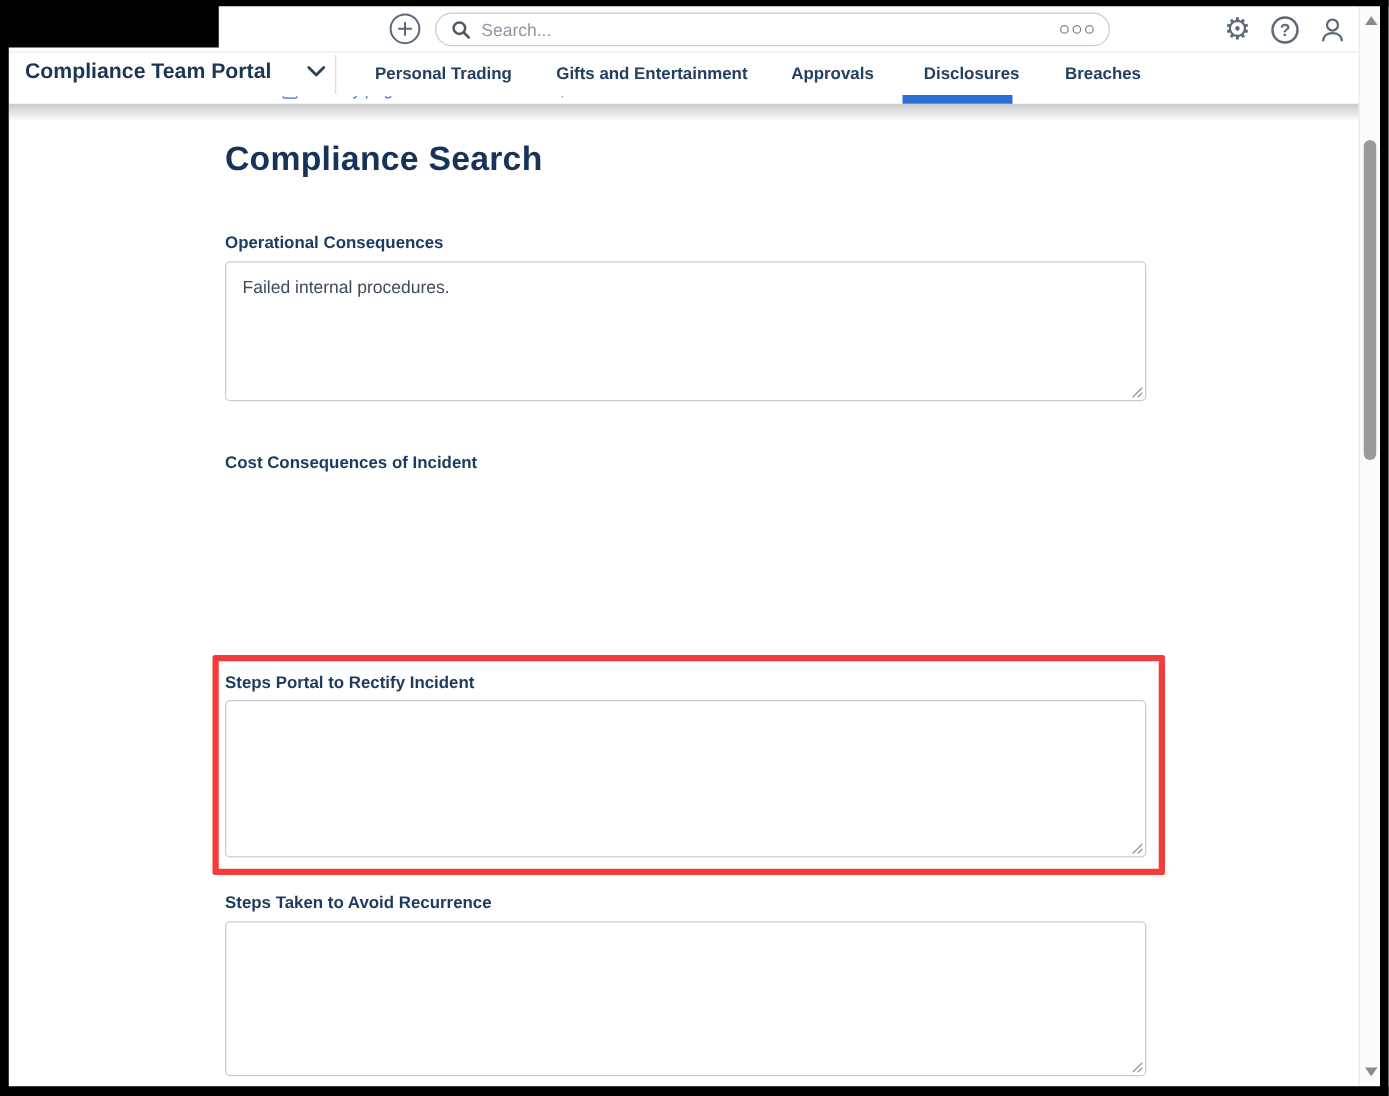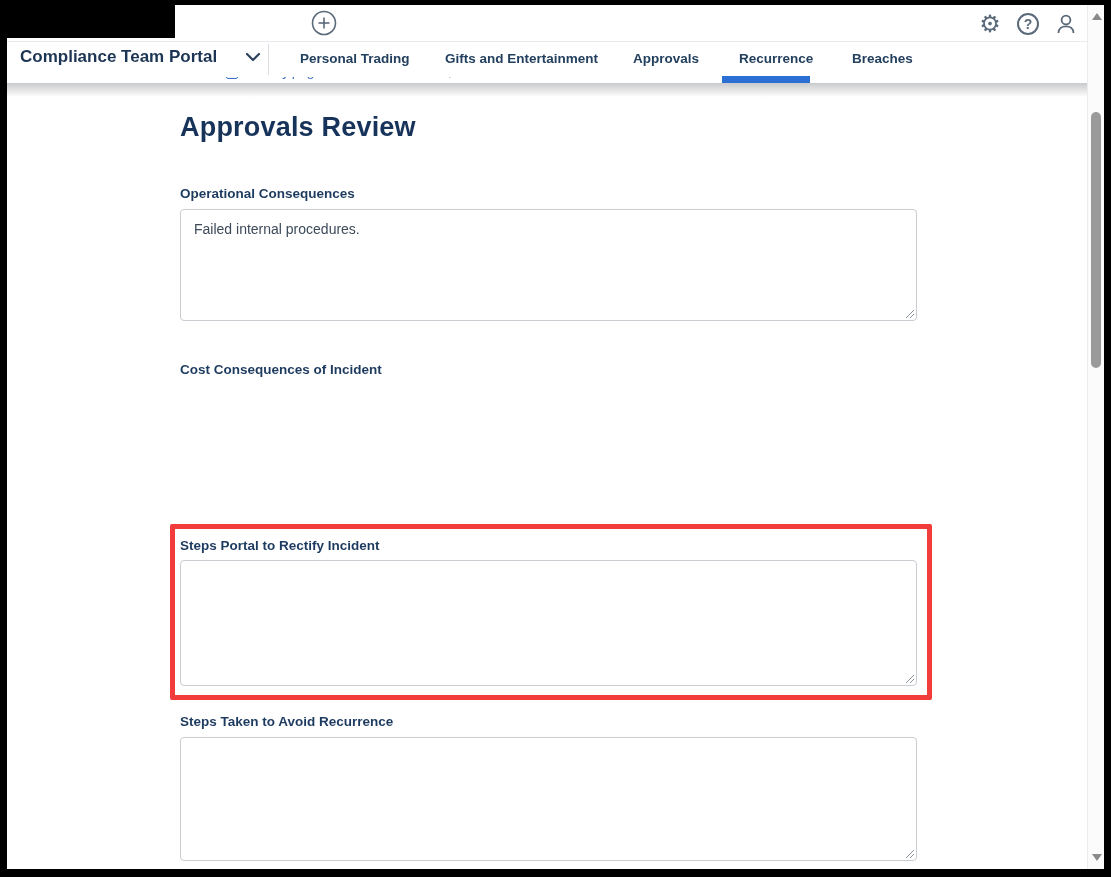--- a/index.html
+++ b/index.html
@@ -77,20 +77,32 @@
 <div id="screen">
 
   <div class="topbar">
     <div class="plus-btn">
       <svg viewBox="0 0 28 28">
         <circle cx="14" cy="14" r="11.5" fill="none" stroke="#5b6a7a" stroke-width="1.6"></circle>
         <line x1="14" y1="8.5" x2="14" y2="19.5" stroke="#5b6a7a" stroke-width="1.6"></line>
         <line x1="8.5" y1="14" x2="19.5" y2="14" stroke="#5b6a7a" stroke-width="1.6"></line>
       </svg>
     </div>
+    <div class="search-pill">
+      <svg width="16" height="16" viewBox="0 0 16 16">
+        <circle cx="6.5" cy="6.5" r="4.6" fill="none" stroke="#4c5a68" stroke-width="2"></circle>
+        <line x1="10.2" y1="10.2" x2="14" y2="14" stroke="#4c5a68" stroke-width="2" stroke-linecap="round"></line>
+      </svg>
+      <input class="search-input" type="text" placeholder="Search..." style="">
+      <span class="search-opts">
+          <i></i>
+          <i></i>
+          <i></i>
+        </span>
+    </div>
     <div class="top-icon gear-ic">⚙</div>
     <div class="top-icon help-ic">
       <span class="help-ring">?</span>
     </div>
     <div class="top-icon person-ic">
       <svg width="24" height="24" viewBox="0 0 24 24">
         <circle cx="12" cy="8" r="4.4" fill="none" stroke="#5b6a7a" stroke-width="1.8"></circle>
         <path d="M4.5 21c0-4.4 3.4-6.6 7.5-6.6s7.5 2.2 7.5 6.6" fill="none" stroke="#5b6a7a" stroke-width="1.8"></path>
       </svg>
     </div>
@@ -108,28 +120,28 @@
     <div class="portal">
       <span class="portal-label">Compliance Team Portal</span>
       <svg width="16" height="10" viewBox="0 0 16 10">
         <polyline points="2,2 8,8 14,2" fill="none" stroke="#2d425c" stroke-width="2.2" stroke-linecap="round" stroke-linejoin="round"></polyline>
       </svg>
     </div>
     <div class="nav-divider"></div>
     <div class="tab tab-pt">Personal Trading</div>
     <div class="tab tab-ge">Gifts and Entertainment</div>
     <div class="tab tab-ap">Approvals</div>
-    <div class="tab tab-di">Recurrence</div>
+    <div class="tab tab-di">Disclosures</div>
     <div class="tab tab-br">Breaches</div>
   </div>
   <div class="tab-underline"></div>
   <div class="nav-shadow"></div>
 
   <div class="content">
-    <div class="page-title">Approvals Review</div>
+    <div class="page-title">Compliance Search</div>
 
     <div class="field-label lbl-1">Operational Consequences</div>
     <div class="ta-wrap wrap-1">
       <textarea class="ta" style="">Failed internal procedures.</textarea>
       <svg class="resize-grip" viewBox="0 0 10 10">
         <line x1="2" y1="10" x2="10" y2="2" stroke="#8b949e" stroke-width="1"></line>
         <line x1="6" y1="10" x2="10" y2="6" stroke="#8b949e" stroke-width="1"></line>
       </svg>
     </div>
 

